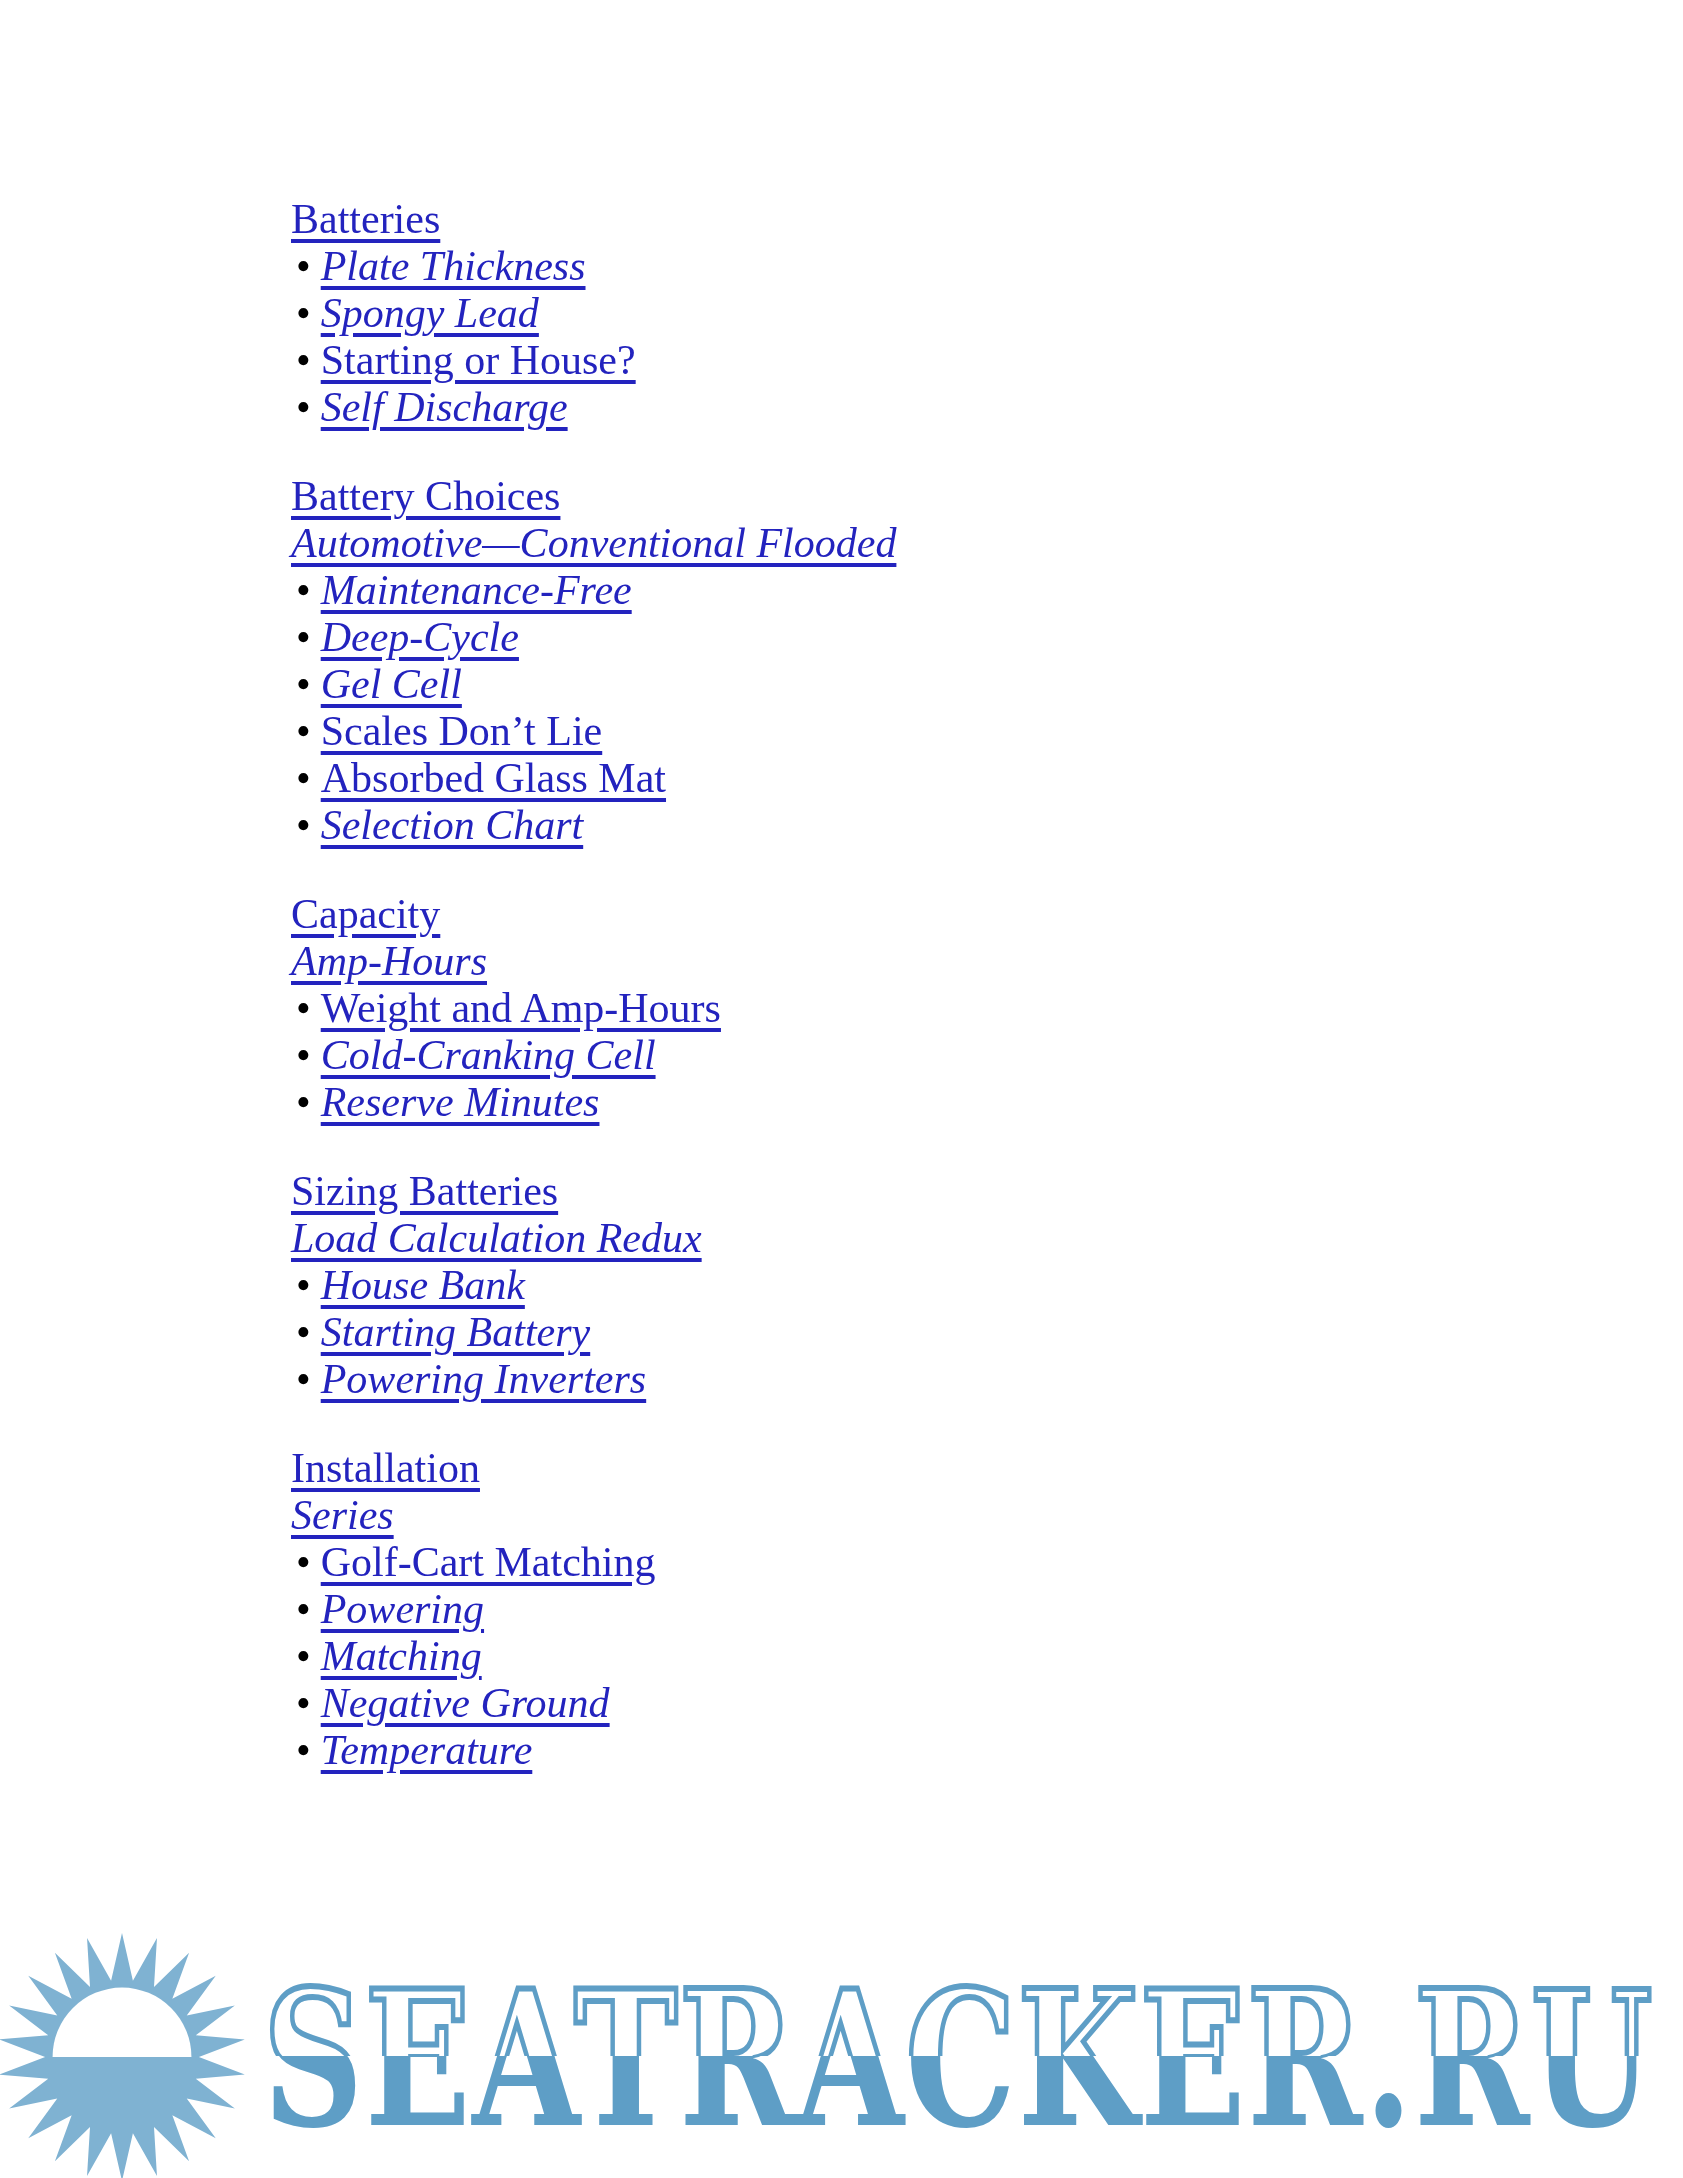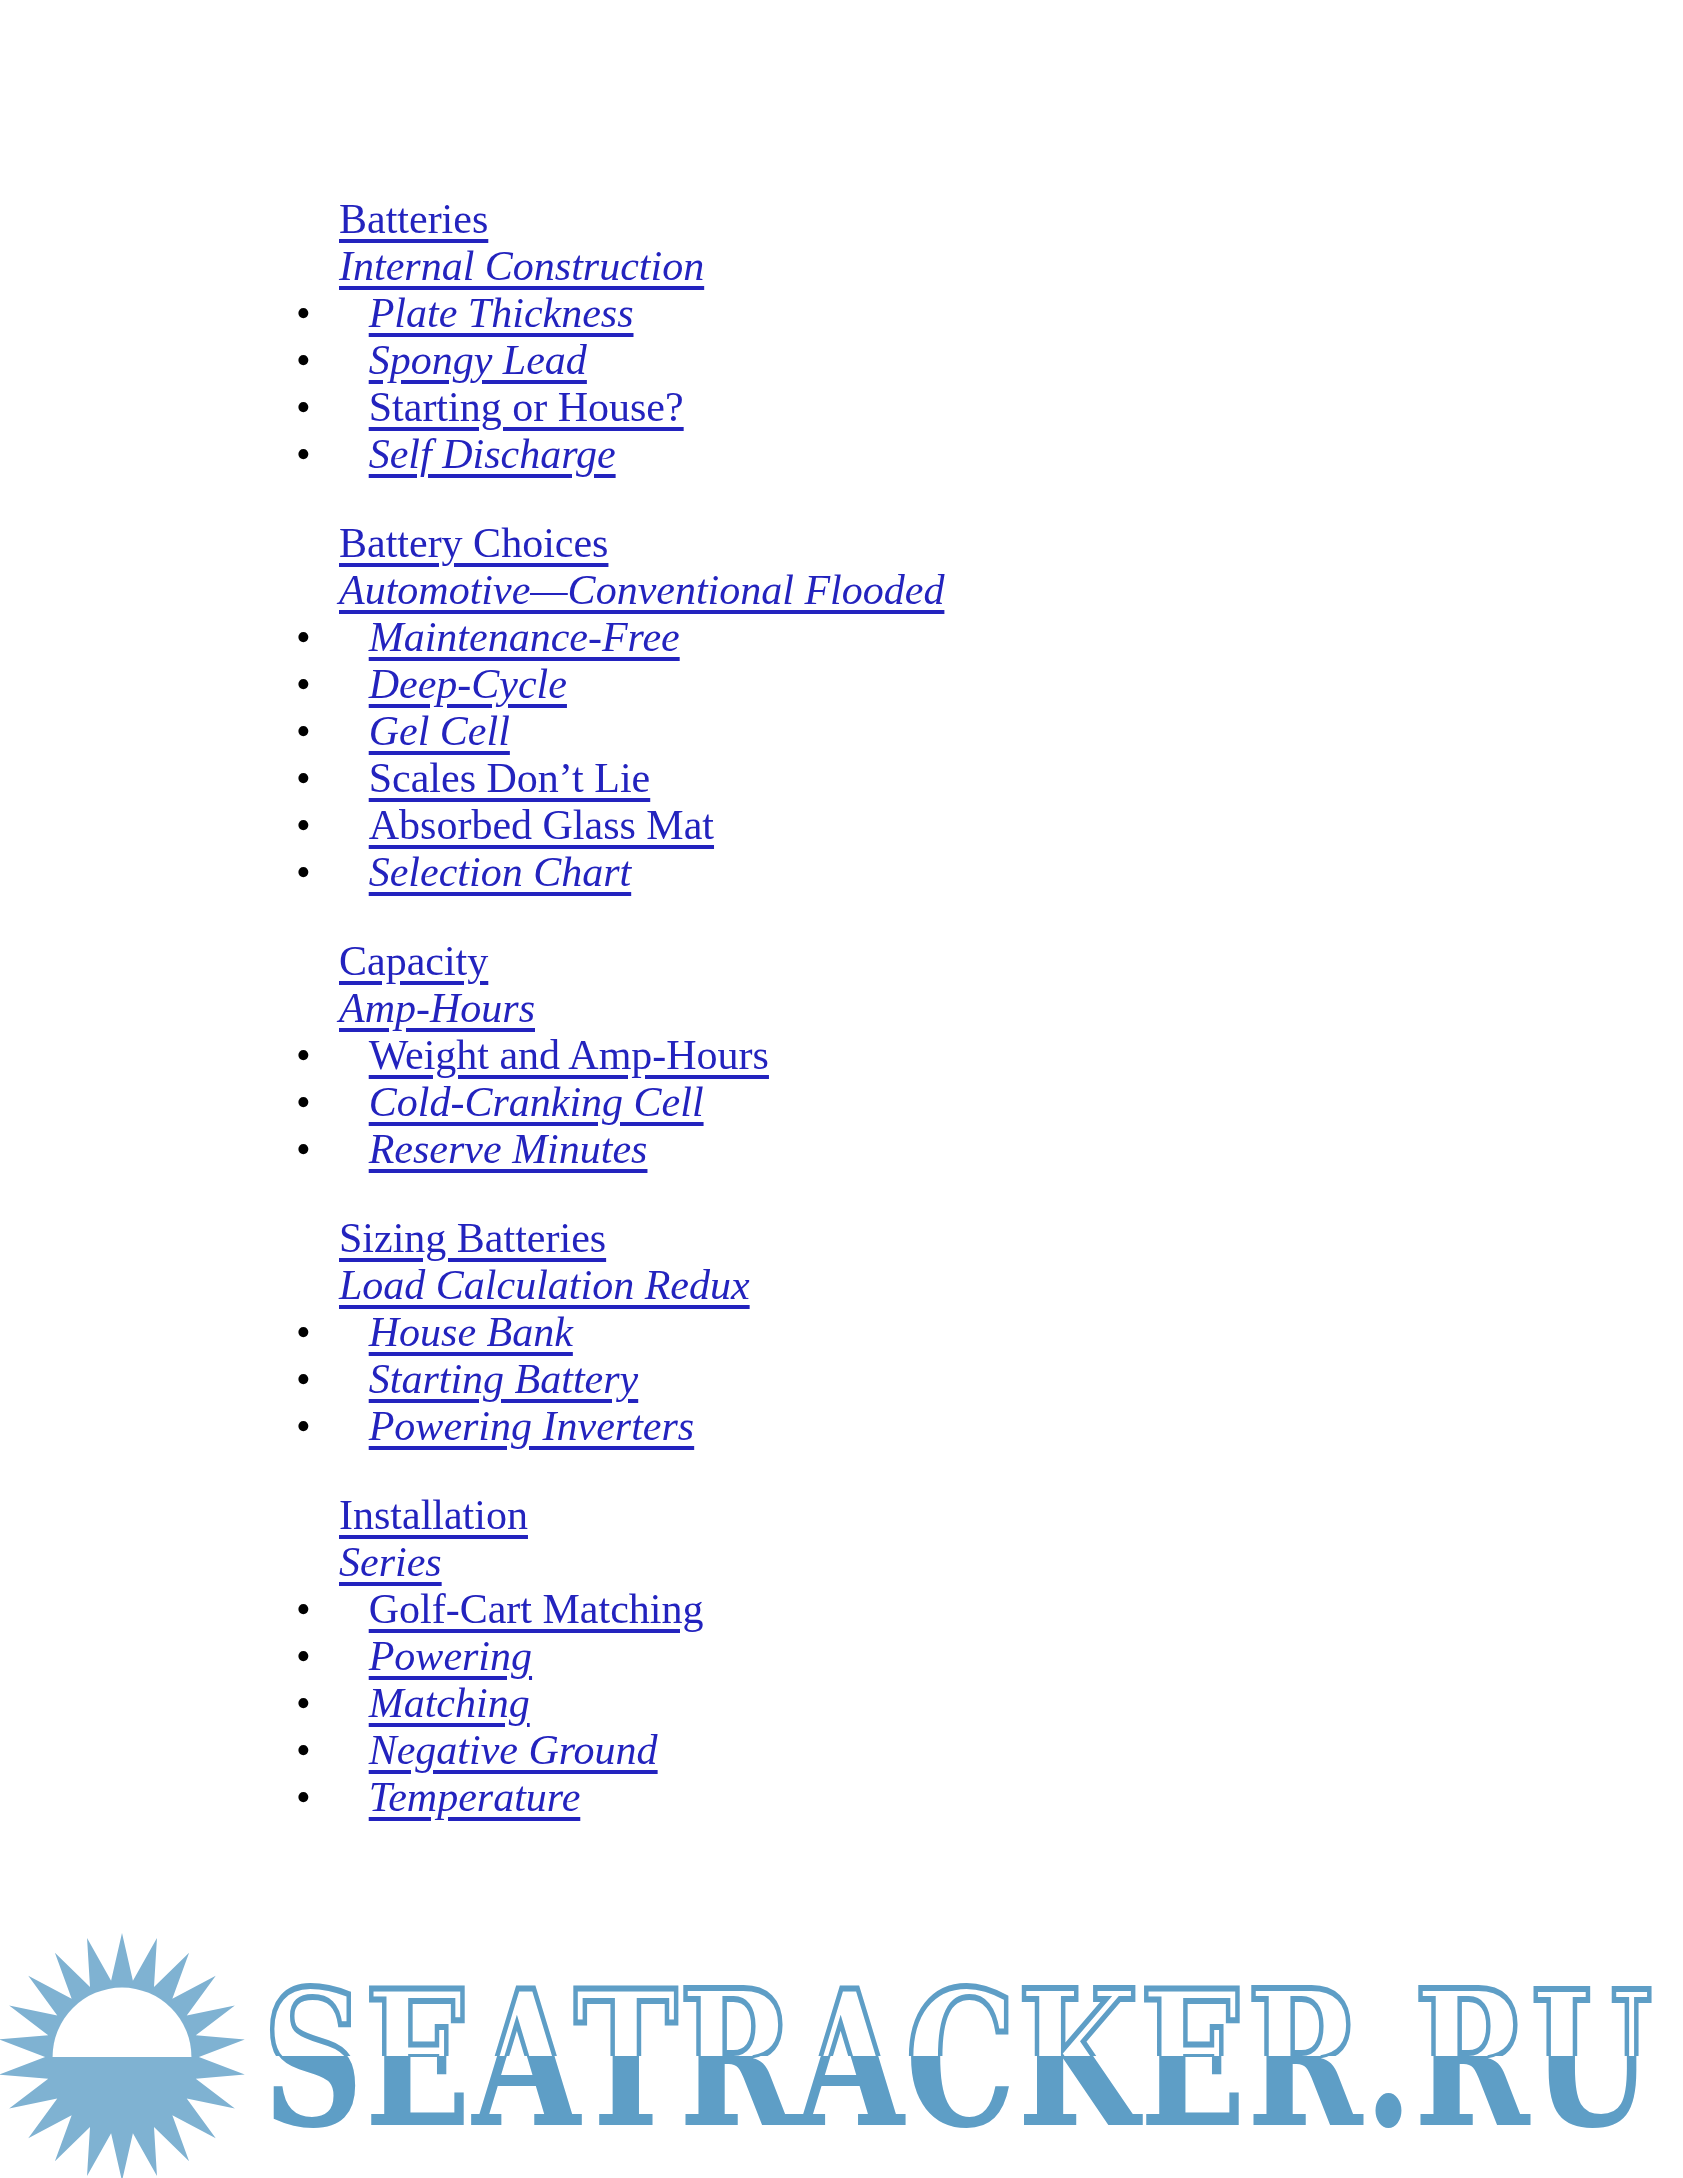--- a/index.html
+++ b/index.html
@@ -15,21 +15,20 @@
   .toc { position:absolute; left:291px; top:196px; }
   .toc-section { margin-top:42px; }
   .toc-section:first-child { margin-top:0; }
   .toc-line { font-size:42px; line-height:47px; white-space:nowrap; }
   .toc-link {
     color:var(--link,#2323BE);
     text-decoration:underline;
     text-decoration-thickness:3.5px;
     text-underline-offset:6px;
     cursor:pointer;
-    margin-left:48px;
   }
   .it { font-style:italic; }
   .bullet-line { padding-left:5px; }
   .bullet {
     color:#000;
     display:inline-block;
     margin-right:10px;
   }
 
   
@@ -62,23 +61,20 @@
     clip-path:inset(48.4% 0 0 0);
   }
 </style>
 </head>
 <body style="--link: #2323BE; --wm: #5E9EC6; --sun: #7FB2D2;">
 
 <div class="toc">
   <div class="toc-section">
     <div class="toc-line">
       <a class="toc-link">Batteries</a>
-    </div>
-    <div class="toc-line">
-      <a class="toc-link it">Internal Construction</a>
     </div>
     <div>
         <div class="toc-line bullet-line"><span class="bullet">•</span><a class="toc-link it">Plate Thickness</a></div>
         <div class="toc-line bullet-line"><span class="bullet">•</span><a class="toc-link it">Spongy Lead</a></div>
         <div class="toc-line bullet-line"><span class="bullet">•</span><a class="toc-link">Starting or House?</a></div>
         <div class="toc-line bullet-line"><span class="bullet">•</span><a class="toc-link it">Self Discharge</a></div>
       </div>
   </div>
 
   <div class="toc-section">

